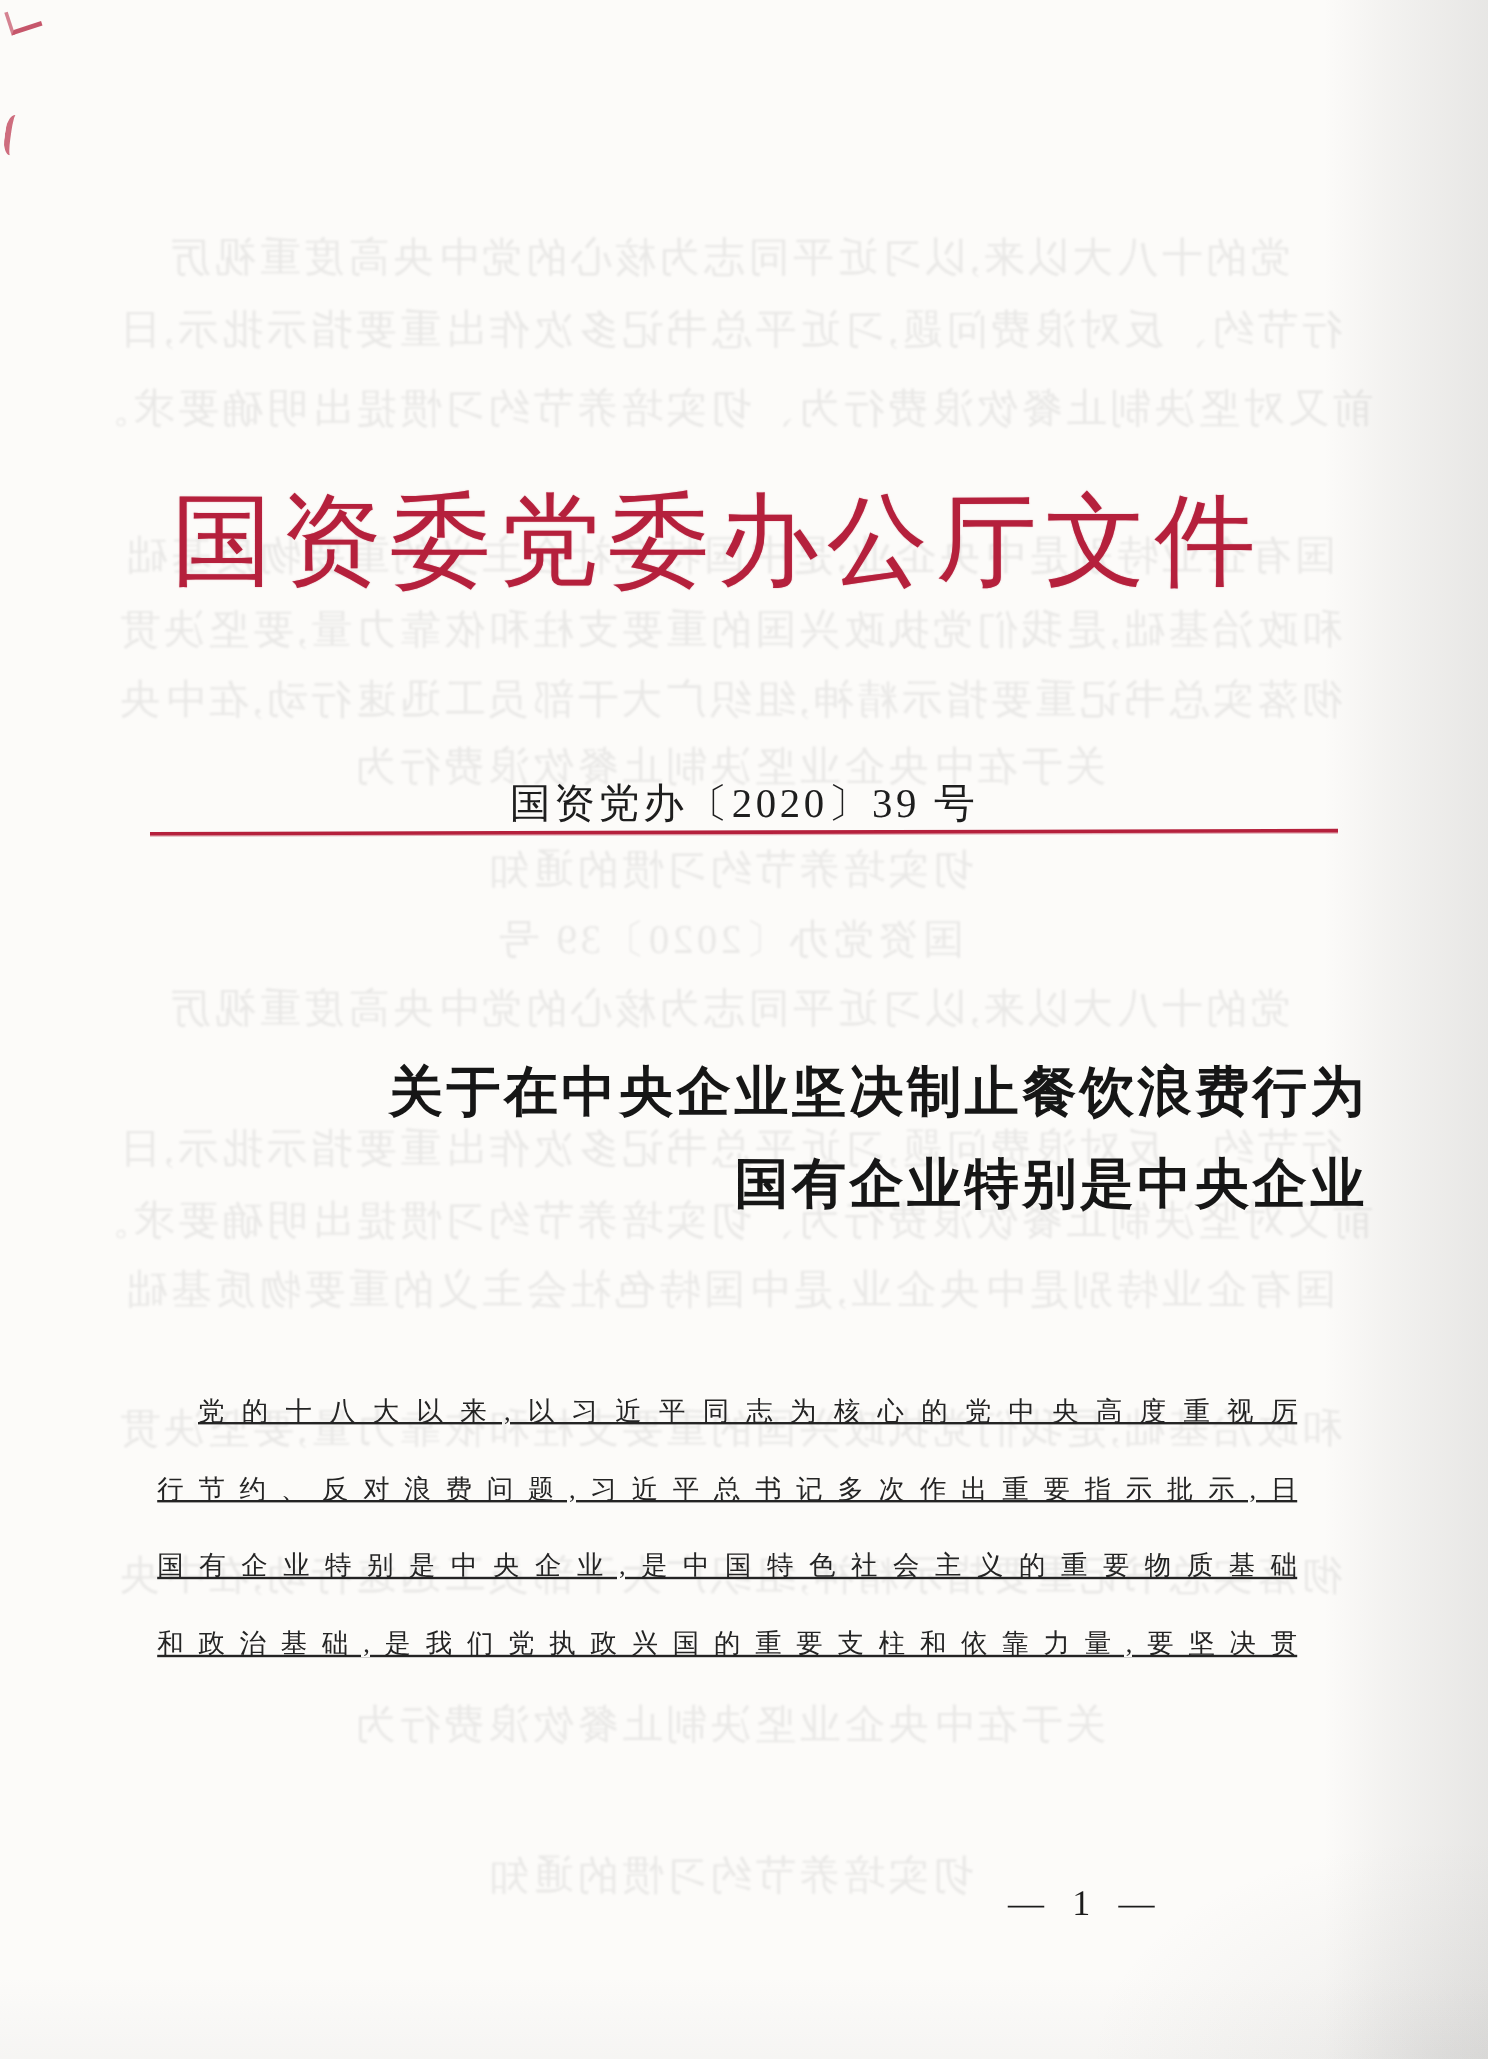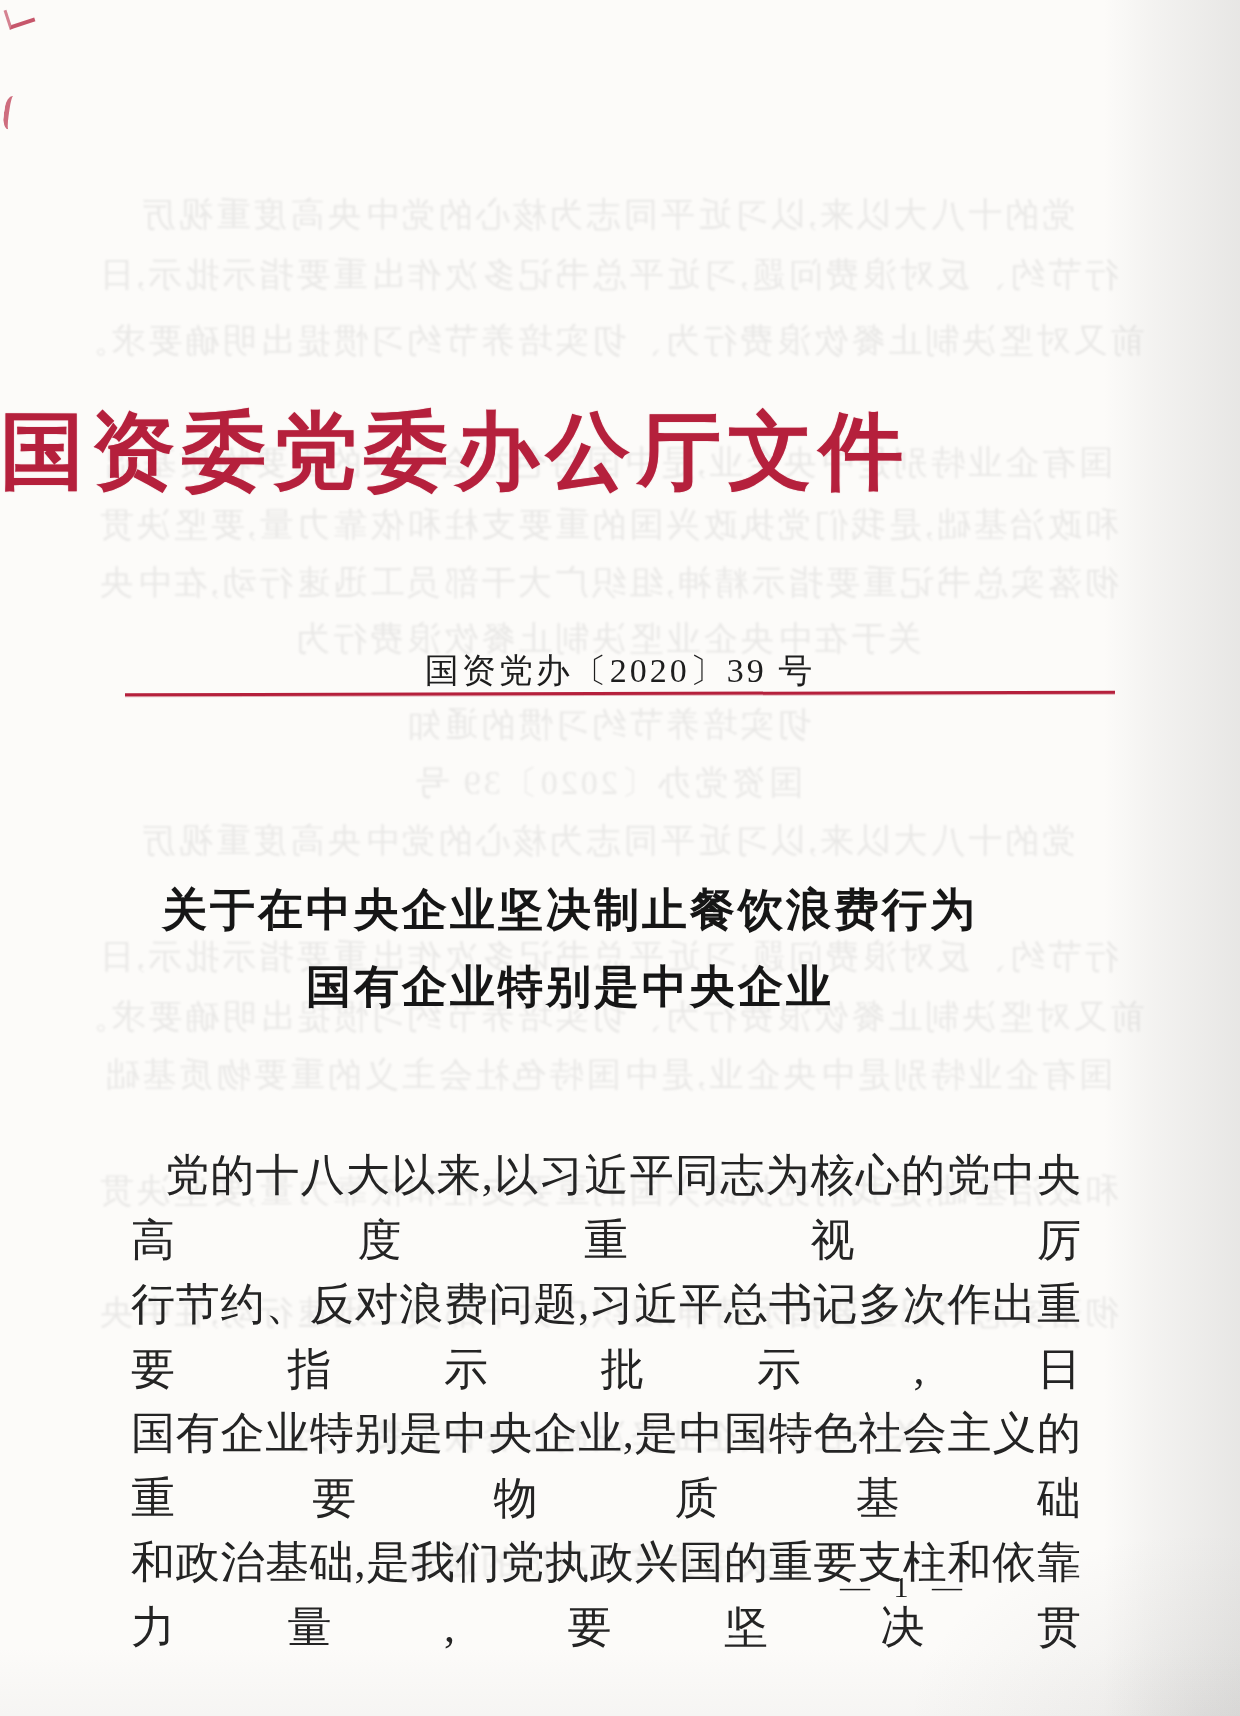--- a/index.html
+++ b/index.html
@@ -46,63 +46,65 @@
   }
   .corner-mark.m2 {
     left: 4px; top: 96px; width: 12px; height: 34px;
     border-left: 5px solid rgba(181,32,60,0.65);
     border-radius: 40% 0 0 40%;
     transform: rotate(8deg);
   }
 
   .org-title {
     position: absolute; top: 404px; left: 0; width: 1150px;
-    text-align: left;
-    font-size: 84px; line-height: 96px; font-weight: bold;
+    text-align: center;
+    font-size: 84px; line-height: 96px; font-weight: normal;
     letter-spacing: 7px;
     color: var(--accent_red);
     text-shadow: 0 0 1px rgba(181,32,60,0.55);
+    padding-left: 23px;
   }
 
   .doc-number {
     position: absolute; top: 630px; left: 0; width: 1240px;
     text-align: center;
     font-size: 34px; line-height: 42px;
     letter-spacing: 3px;
     color: #1e1e1e;
     margin-top: 20px;
   }
 
   .red-rule {
     position: absolute; top: 692px; left: 125px; width: 990px; height: 3px;
     background: var(--accent_red);
     box-shadow: 0 1px 0 rgba(181,32,60,0.35);
     transform: rotate(-0.15deg);
   }
 
   .doc-title {
     position: absolute; top: 872px; left: 0; width: 1140px;
-    text-align: center;
+    text-align: right;
     font-weight: bold;
     font-size: 45px; line-height: 77px;
     letter-spacing: 3px;
     color: #161616;
   }
 
   .salutation {
     position: absolute; top: 1080px; left: 133px;
     font-size: 36px; line-height: 44px;
     letter-spacing: 2px;
     color: #222;
   }
 
   .body-text {
     position: absolute; top: 1144px; left: 131px; width: 950px;
-    font-size: 44px; line-height: 64.5px;
+    font-size: 22px; line-height: 64.5px;
     color: #242424;
+    text-decoration: underline;
   }
   .body-text .line {
     text-align: justify;
     text-align-last: justify;
   }
   .body-text .line.indent { text-indent: 34px; }
 
   .page-number {
     position: absolute; top: 1570px; left: 840px;
     font-size: 30px; letter-spacing: 8px;

